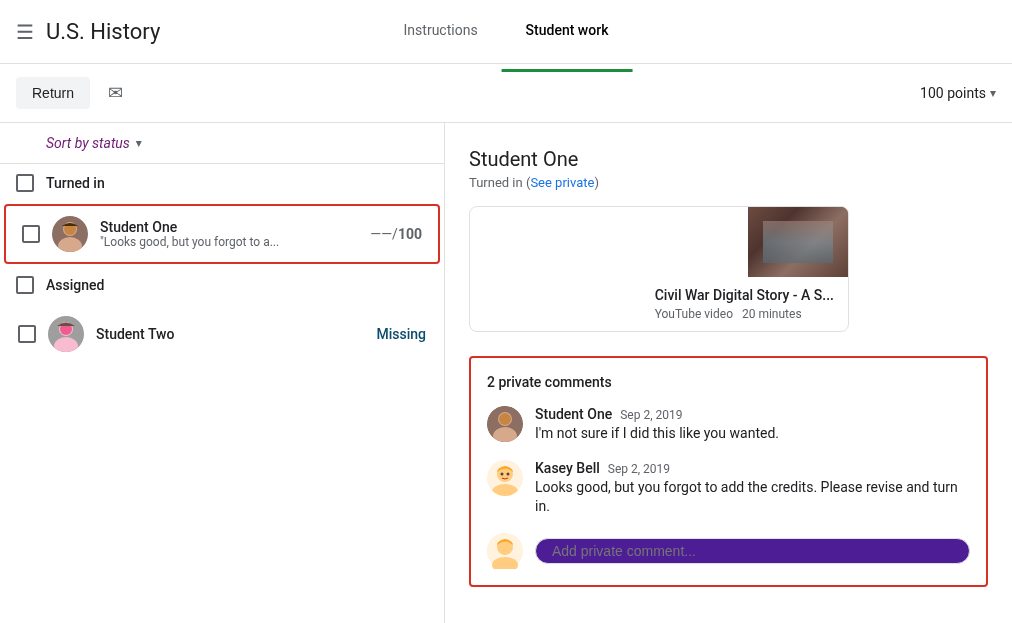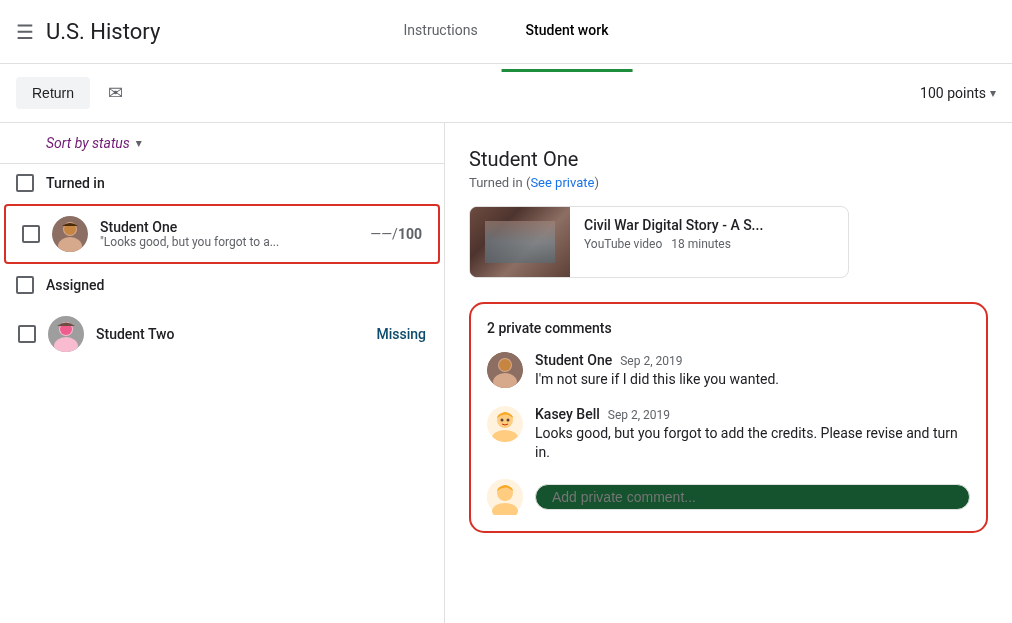--- a/index.html
+++ b/index.html
@@ -251,27 +251,28 @@
       margin-bottom: 16px;
     }
     .see-history {
       color: #1a73e8;
       cursor: pointer;
     }
 
     
     .attachment-card {
       display: flex;
-      align-items: flex-start;
+      align-items: flex-end;
       border: 1px solid #e0e0e0;
       border-radius: 8px;
       overflow: hidden;
       margin-bottom: 24px;
       max-width: 380px;
       cursor: pointer;
+      flex-direction: column;
     }
     .attachment-thumbnail {
       width: 100px;
       height: 70px;
       background: #795548;
       flex-shrink: 0;
       position: relative;
       overflow: hidden;
     }
     .thumbnail-image {
@@ -300,21 +301,21 @@
       margin-bottom: 4px;
     }
     .attachment-meta {
       font-size: 12px;
       color: #5f6368;
     }
 
     
     .comments-section {
       border: 2px solid #d93025;
-      border-radius: 15px;
+      border-radius: 4px;
       padding: 16px;
     }
     .comments-count {
       font-size: 14px;
       font-weight: 500;
       margin-bottom: 16px;
     }
     .comment-item {
       display: flex;
       gap: 12px;
@@ -378,21 +379,21 @@
       margin-top: 8px;
     }
     .add-comment-input {
       flex: 1;
       border: 1px solid #e0e0e0;
       border-radius: 20px;
       padding: 4px 16px;
       font-size: 14px;
       color: #9aa0a6;
       outline: none;
-      background: #14532d;
+      background: #4c1d95;
     }
     .teacher-avatar-small {
       width: 36px;
       height: 36px;
       border-radius: 50%;
       background: #fff3e0;
       display: flex;
       align-items: center;
       justify-content: center;
       font-size: 22px;
@@ -489,21 +490,21 @@
     </div>
 
     <div class="attachment-card">
       <div class="attachment-thumbnail">
         <div class="thumbnail-image"></div>
       </div>
       <div class="attachment-info">
         <div class="attachment-title">Civil War Digital Story - A S...</div>
         <div class="attachment-meta">
           <span>YouTube video</span>&nbsp;&nbsp;
-          <span>18 minutes</span>
+          <span>20 minutes</span>
         </div>
       </div>
     </div>
 
     <div class="comments-section">
       <div class="comments-count">2 private comments</div>
 
       <div class="comment-item">
         <div class="comment-avatar">
           <div class="comment-avatar-student">

